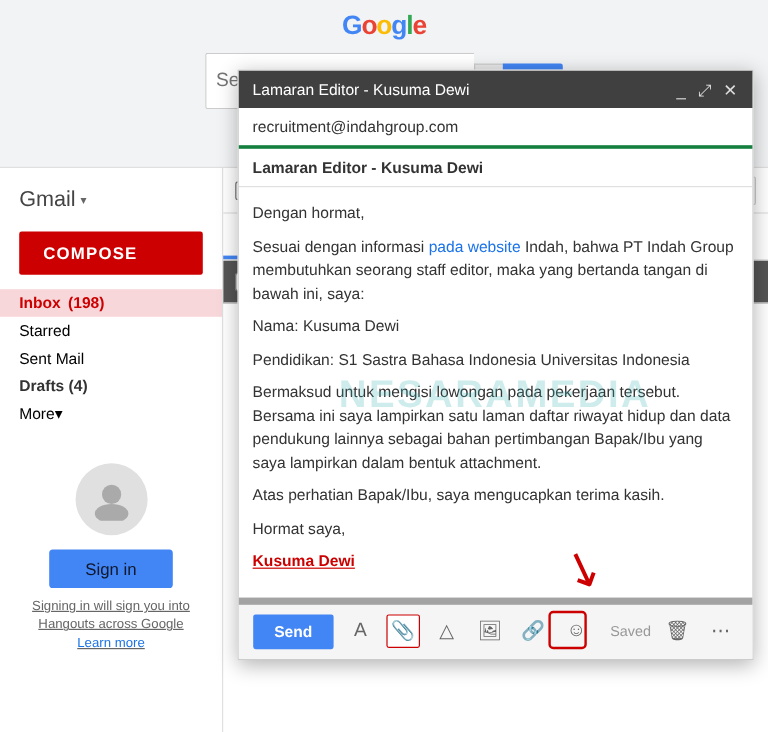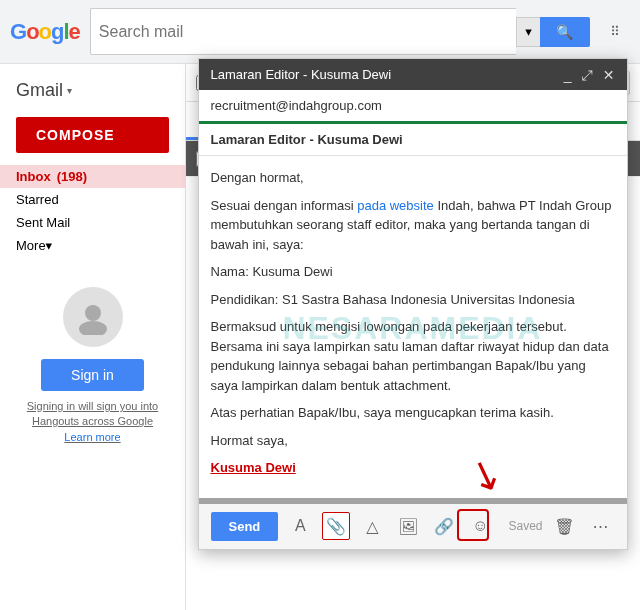--- a/index.html
+++ b/index.html
@@ -6,20 +6,21 @@
     body { font-family: Arial, sans-serif; font-size: 13px; background: #f1f3f4; width: 640px; height: 610px; overflow: hidden; }
 
     
     .top-bar {
       background: #f1f3f4;
       padding: 8px 10px;
       display: flex;
       align-items: center;
       gap: 10px;
       border-bottom: 1px solid #e0e0e0;
+      flex-direction: column;
     }
     .google-logo {
       font-size: 22px;
       font-weight: bold;
       letter-spacing: -1px;
     }
     .google-logo span:nth-child(1) { color: #4285F4; }
     .google-logo span:nth-child(2) { color: #EA4335; }
     .google-logo span:nth-child(3) { color: #FBBC05; }
     .google-logo span:nth-child(4) { color: #4285F4; }
@@ -144,21 +145,21 @@
       border-radius: 50%;
       background: #e0e0e0;
       display: flex;
       align-items: center;
       justify-content: center;
       margin-bottom: 12px;
     }
     .avatar-circle svg { color: #aaa; }
     .sign-in-btn {
       background: #4285F4;
-      color: #ffffff;
+      color: #0f172a;
       border: none;
       border-radius: 3px;
       padding: 8px 30px;
       font-size: 14px;
       cursor: pointer;
       margin-bottom: 8px;
     }
     .hangouts-text {
       font-size: 11px;
       color: #666;
@@ -476,20 +477,23 @@
     <div class="nav-item active">
       <span>Inbox</span>
       <span class="count">(198)</span>
     </div>
     <div class="nav-item">
       <span>Starred</span>
     </div>
     <div class="nav-item">
       <span>Sent Mail</span>
     </div>
+    <div class="nav-item bold-item">
+      <span>Drafts (4)</span>
+    </div>
     <div class="nav-item">
       <span>More▾</span>
     </div>
 
     <div class="hangouts-section">
       <div class="avatar-circle">
         <svg width="36" height="36" viewBox="0 0 36 36" fill="none">
           <circle cx="18" cy="14" r="8" fill="#aaa"></circle>
           <ellipse cx="18" cy="30" rx="14" ry="8" fill="#aaa"></ellipse>
         </svg>

